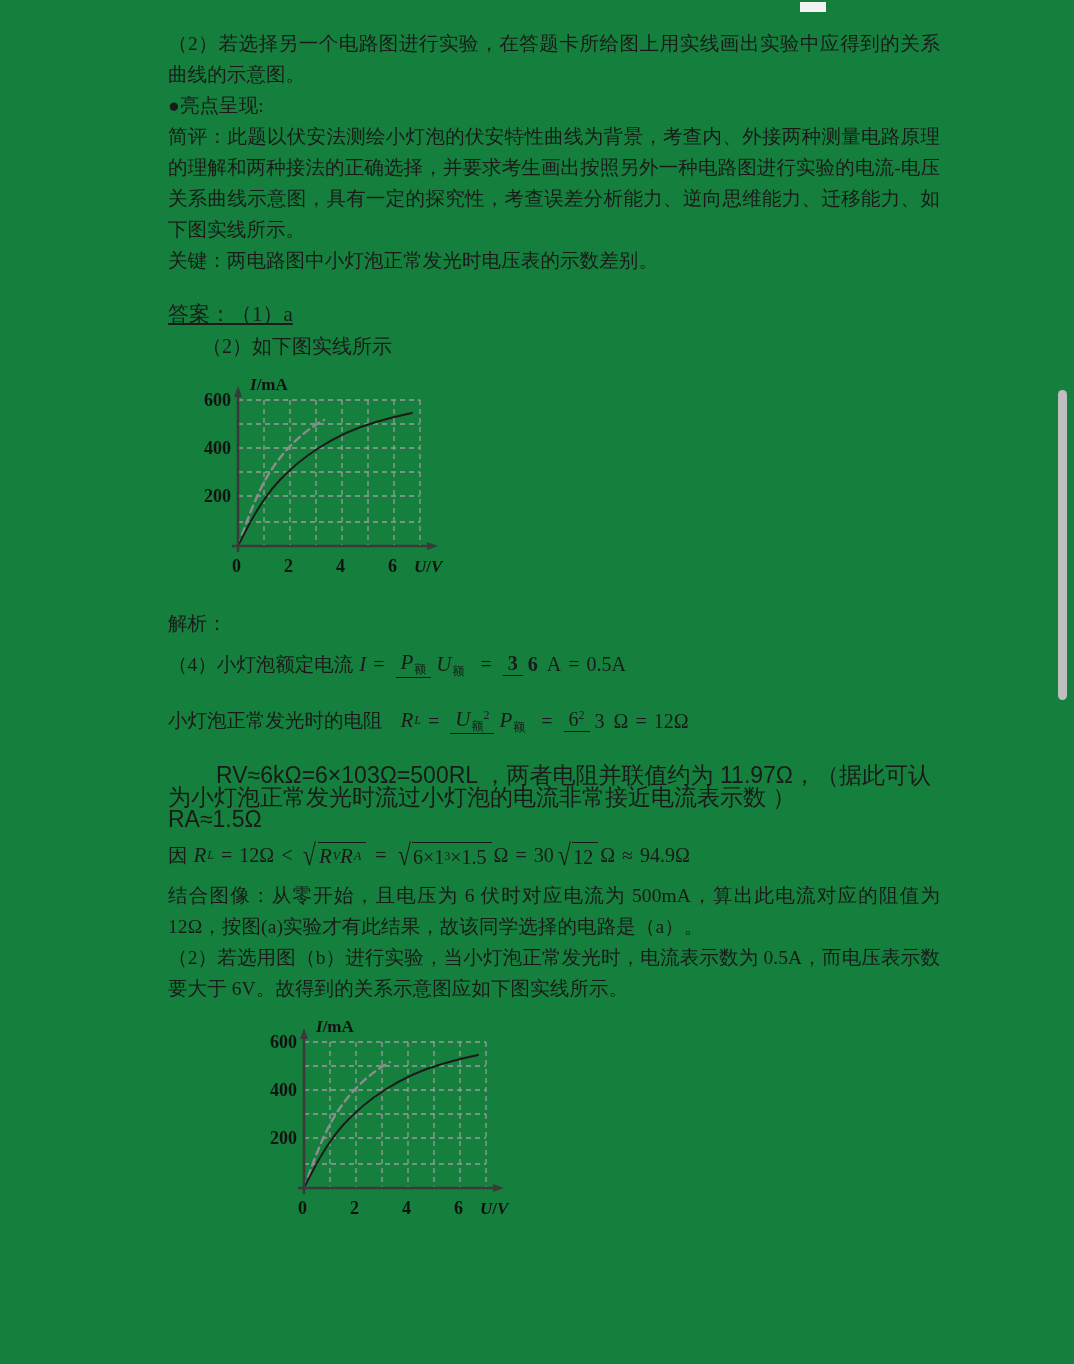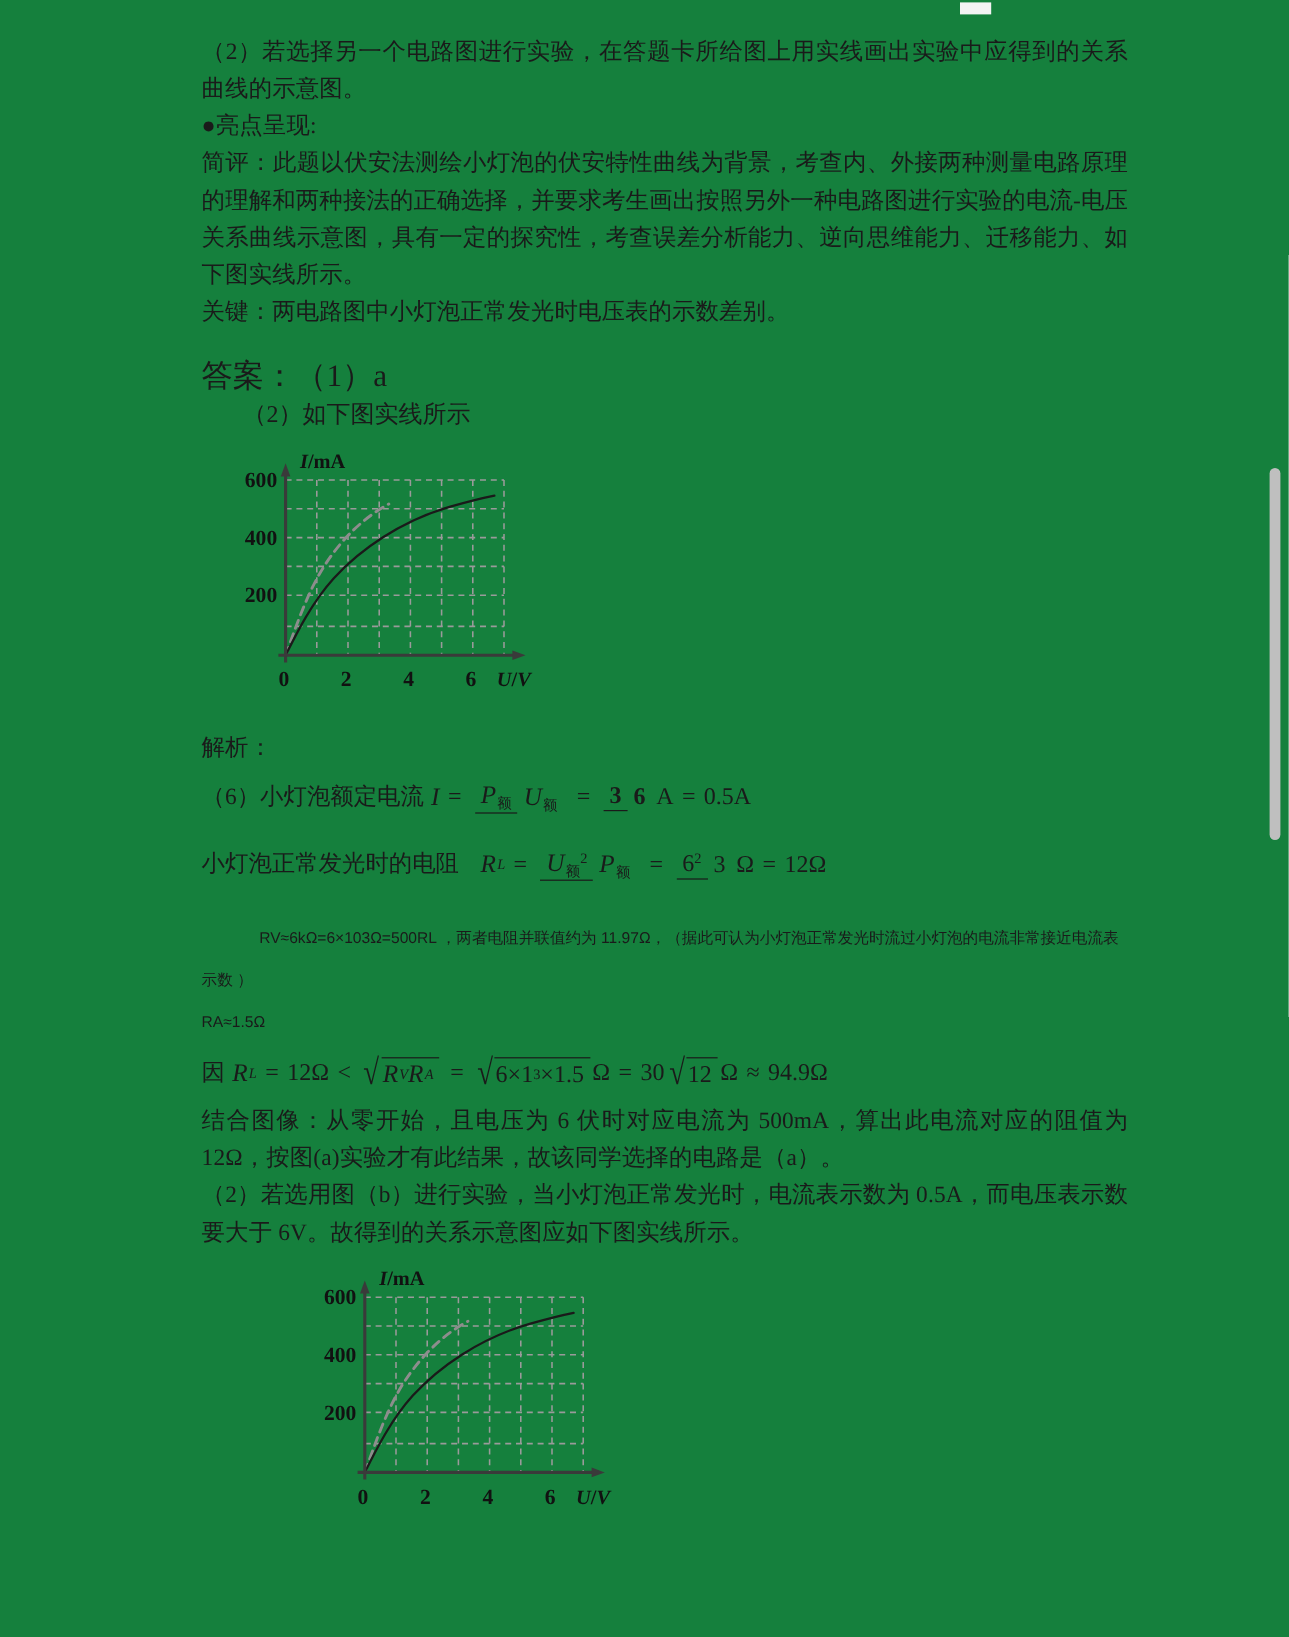--- a/index.html
+++ b/index.html
@@ -35,30 +35,30 @@
   .para {
     font-size: 19.5px;
     line-height: 31px;
     text-align: justify;
     letter-spacing: 0.1px;
     margin: 0;
   }
 
   .para-sans {
     font-family: "Liberation Sans", "DejaVu Sans", sans-serif;
-    font-size: 13px;
-    line-height: 35px;
+    font-size: 23px;
+    line-height: 22px;
     margin: 0;
   }
 
   .spacer-sm { height: 12px; }
   .spacer-md { height: 22px; }
   .spacer-lg { height: 30px; }
 
-  .ans-line1 { font-size: 26px; line-height: 32px; margin: 0; }
+  .ans-line1 { font-size: 21px; line-height: 32px; margin: 0; text-decoration: underline; }
   .ans-line2 { font-size: 20px; line-height: 32px; margin: 0; padding-left: 34px; }
 
   
   .mathline {
     font-family: "Liberation Serif", "DejaVu Serif", serif;
     font-size: 20px;
     line-height: 1.1;
     display: flex;
     align-items: center;
     flex-wrap: nowrap;
@@ -235,21 +235,21 @@
       </div>
     </div>
 
     <div class="spacer-sm"></div>
 
     <p class="para">解析：</p>
 
     <div class="spacer-sm"></div>
 
     <div class="mathline">
-      <span class="lead">（6）小灯泡额定电流</span>
+      <span class="lead">（4）小灯泡额定电流</span>
       <span class="mi">I</span>
       <span class="op">=</span>
       <span class="frac">
         <span class="num"><i class="mi">P</i><span class="mi-sub">额</span></span>
         <span class="den"><i class="mi">U</i><span class="mi-sub">额</span></span>
       </span>
       <span class="op">=</span>
       <span class="frac bold">
         <span class="num">3</span>
         <span class="den">6</span>

